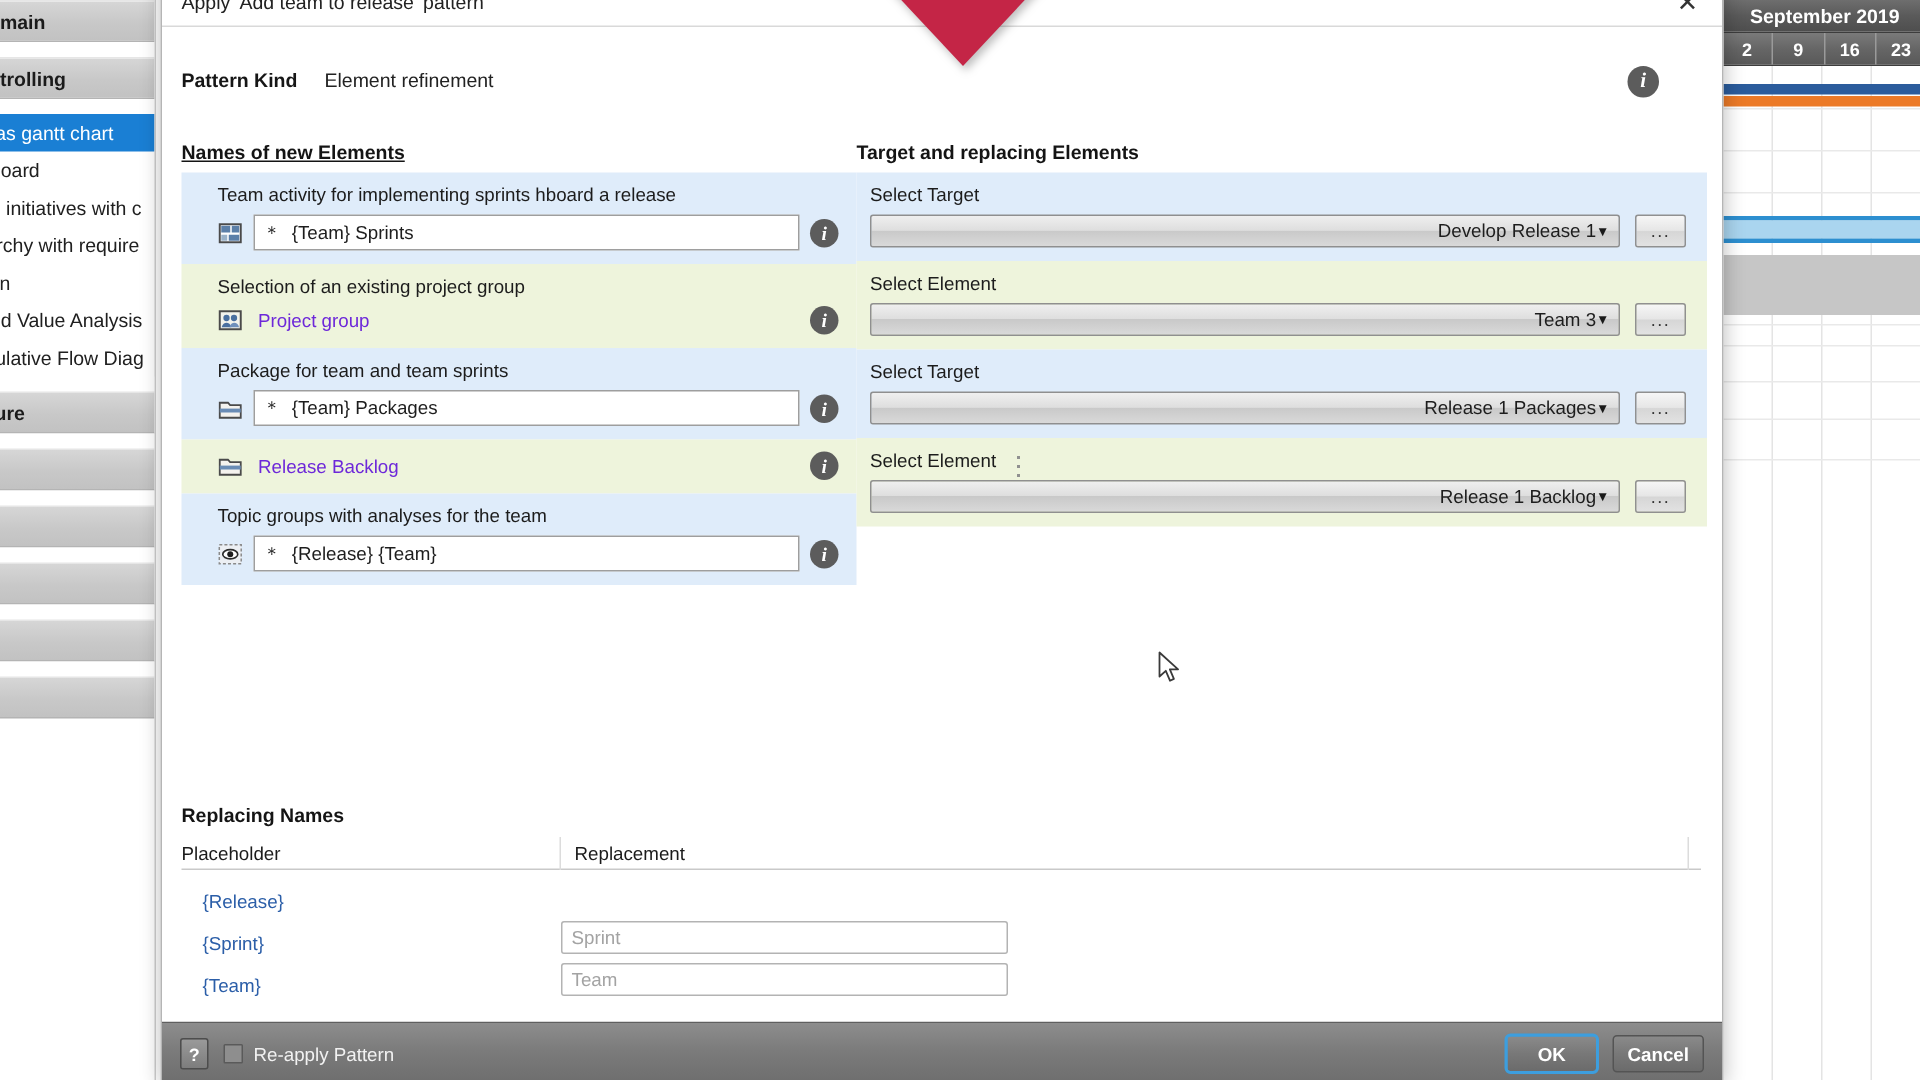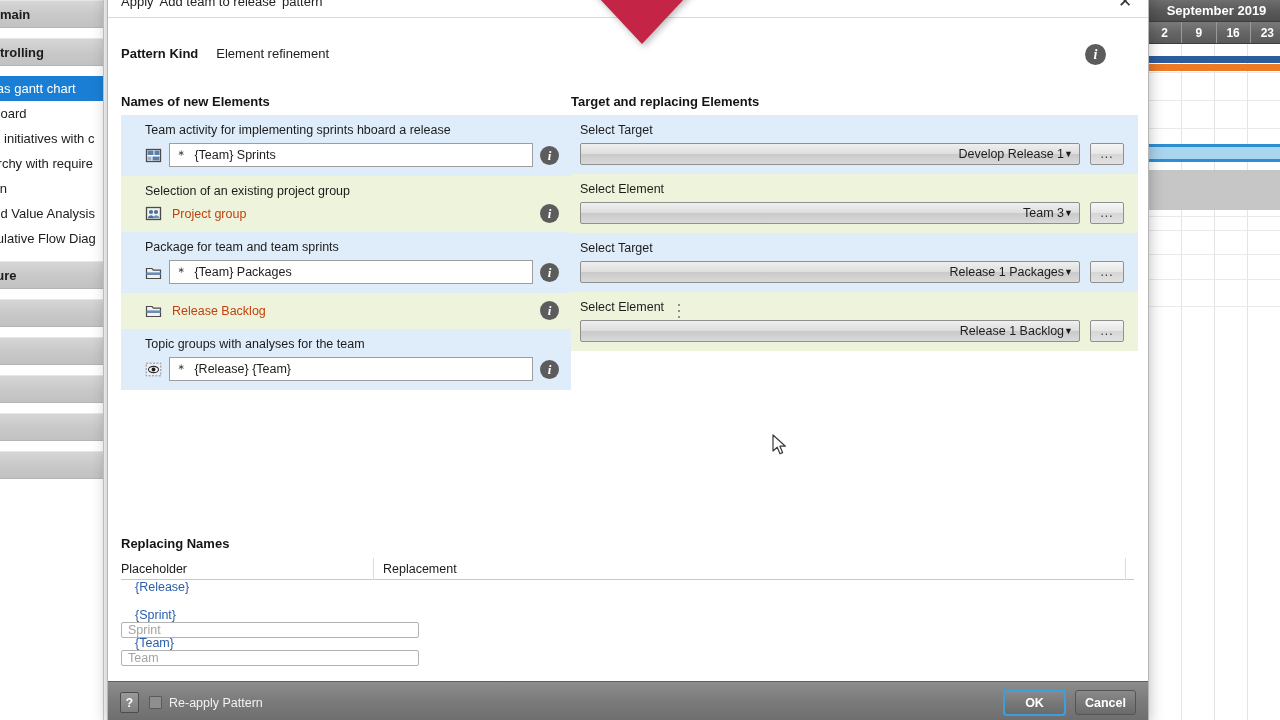--- a/index.html
+++ b/index.html
@@ -128,21 +128,21 @@
     font-family: "Liberation Serif", serif;
     font-size: 13px; font-weight: bold; font-style: italic;
     display: inline-flex; align-items: center; justify-content: center;
     line-height: 1; cursor: pointer; flex: 0 0 19px;
   }
 
   
   .section-title {
     position: absolute; font-size: 13px; font-weight: bold; color: #141414;
   }
-  #names-title  { left: 13px;  top: 76px; }
+  #names-title  { left: 13px;  top: 76px; text-decoration: underline; }
   #target-title { left: 463px; top: 76px; }
 
   
   #col-names {
     position: absolute; left: 13px; top: 97px;
     width: 450px;
   }
   #col-targets {
     position: absolute; left: 463px; top: 97px;
     width: 567px;
@@ -170,21 +170,21 @@
     height: 21px;
     border: 1px solid #9e9e9e;
     background: #ffffff;
     font-family: "Liberation Sans", sans-serif;
     font-size: 12.5px; color: #1d1d1d;
     padding: 11px 5px;
     outline: none;
   }
   .name-static {
     flex: 1 1 auto;
-    font-size: 12.5px; color: #c2410c;
+    font-size: 12.5px; color: #6d28d9;
     padding-left: 3px;
   }
 
   
   .glyph {
     width: 17px; height: 17px; flex: 0 0 17px;
     display: inline-block; position: relative;
   }
 
   
@@ -243,21 +243,21 @@
   }
   #replacing-head {
     display: flex; height: 22px;
     border-bottom: 1px solid #c9c9c9;
     font-size: 12.5px; color: #1b1b1b;
     align-items: center;
   }
   #replacing-head .c1 { width: 253px; border-right: 1px solid #dcdcdc; height: 22px; display:flex; align-items:center; }
   #replacing-head .c2 { flex:1 1 auto; border-right: 1px solid #dcdcdc; height: 22px; display:flex; align-items:center; padding-left:9px;}
   #replacing-head .c3 { width: 8px; }
-  .rep-row { display: flex; align-items: flex-start; height: 28px; flex-direction: column; }
+  .rep-row { display: flex; align-items: flex-end; height: 28px; }
   .rep-ph {
     width: 253px;
     font-size: 12.5px; color: #2b5ea8;
     padding-left: 14px;
   }
   .rep-input {
     width: 298px; height: 22px;
     border: 1px solid #b3b3b3; border-radius: 2px;
     background: #fff;
     font-family: "Liberation Sans", sans-serif;

